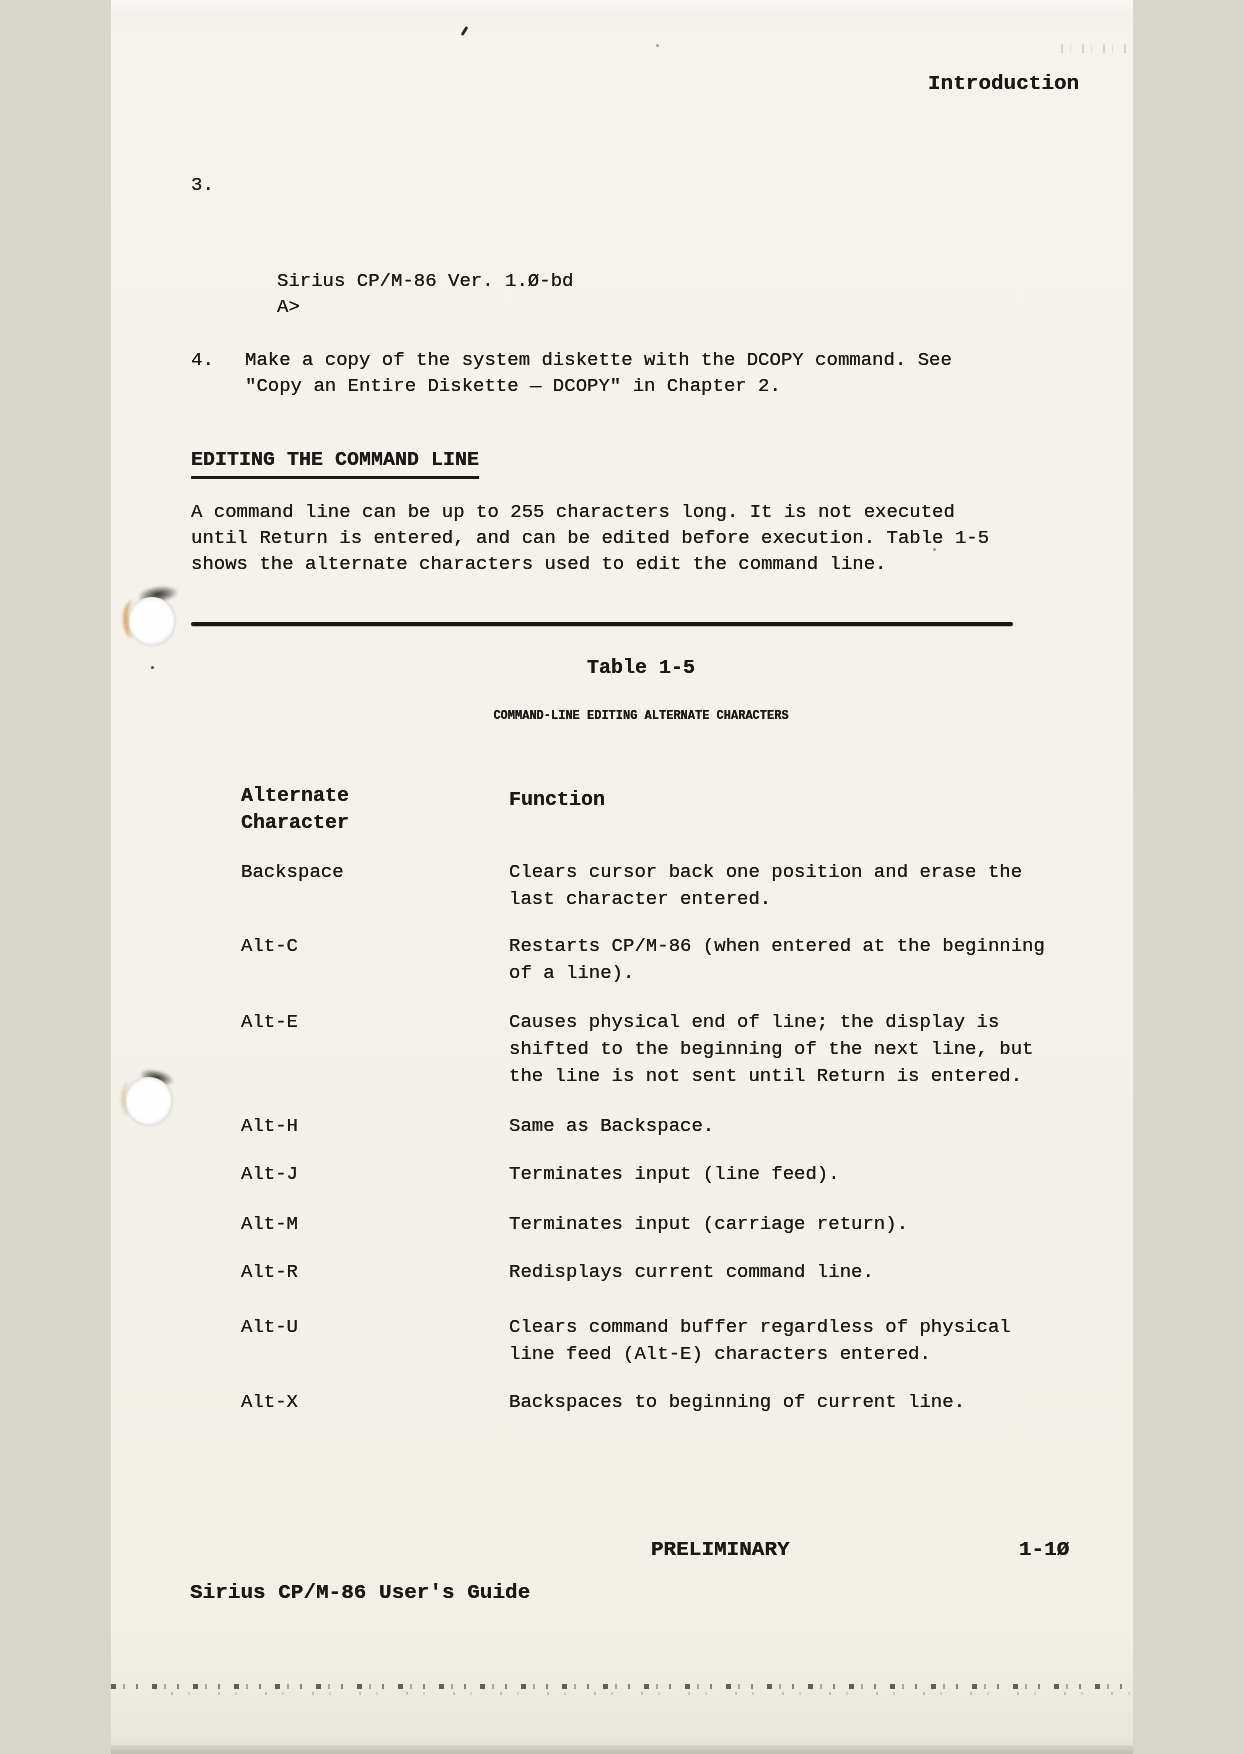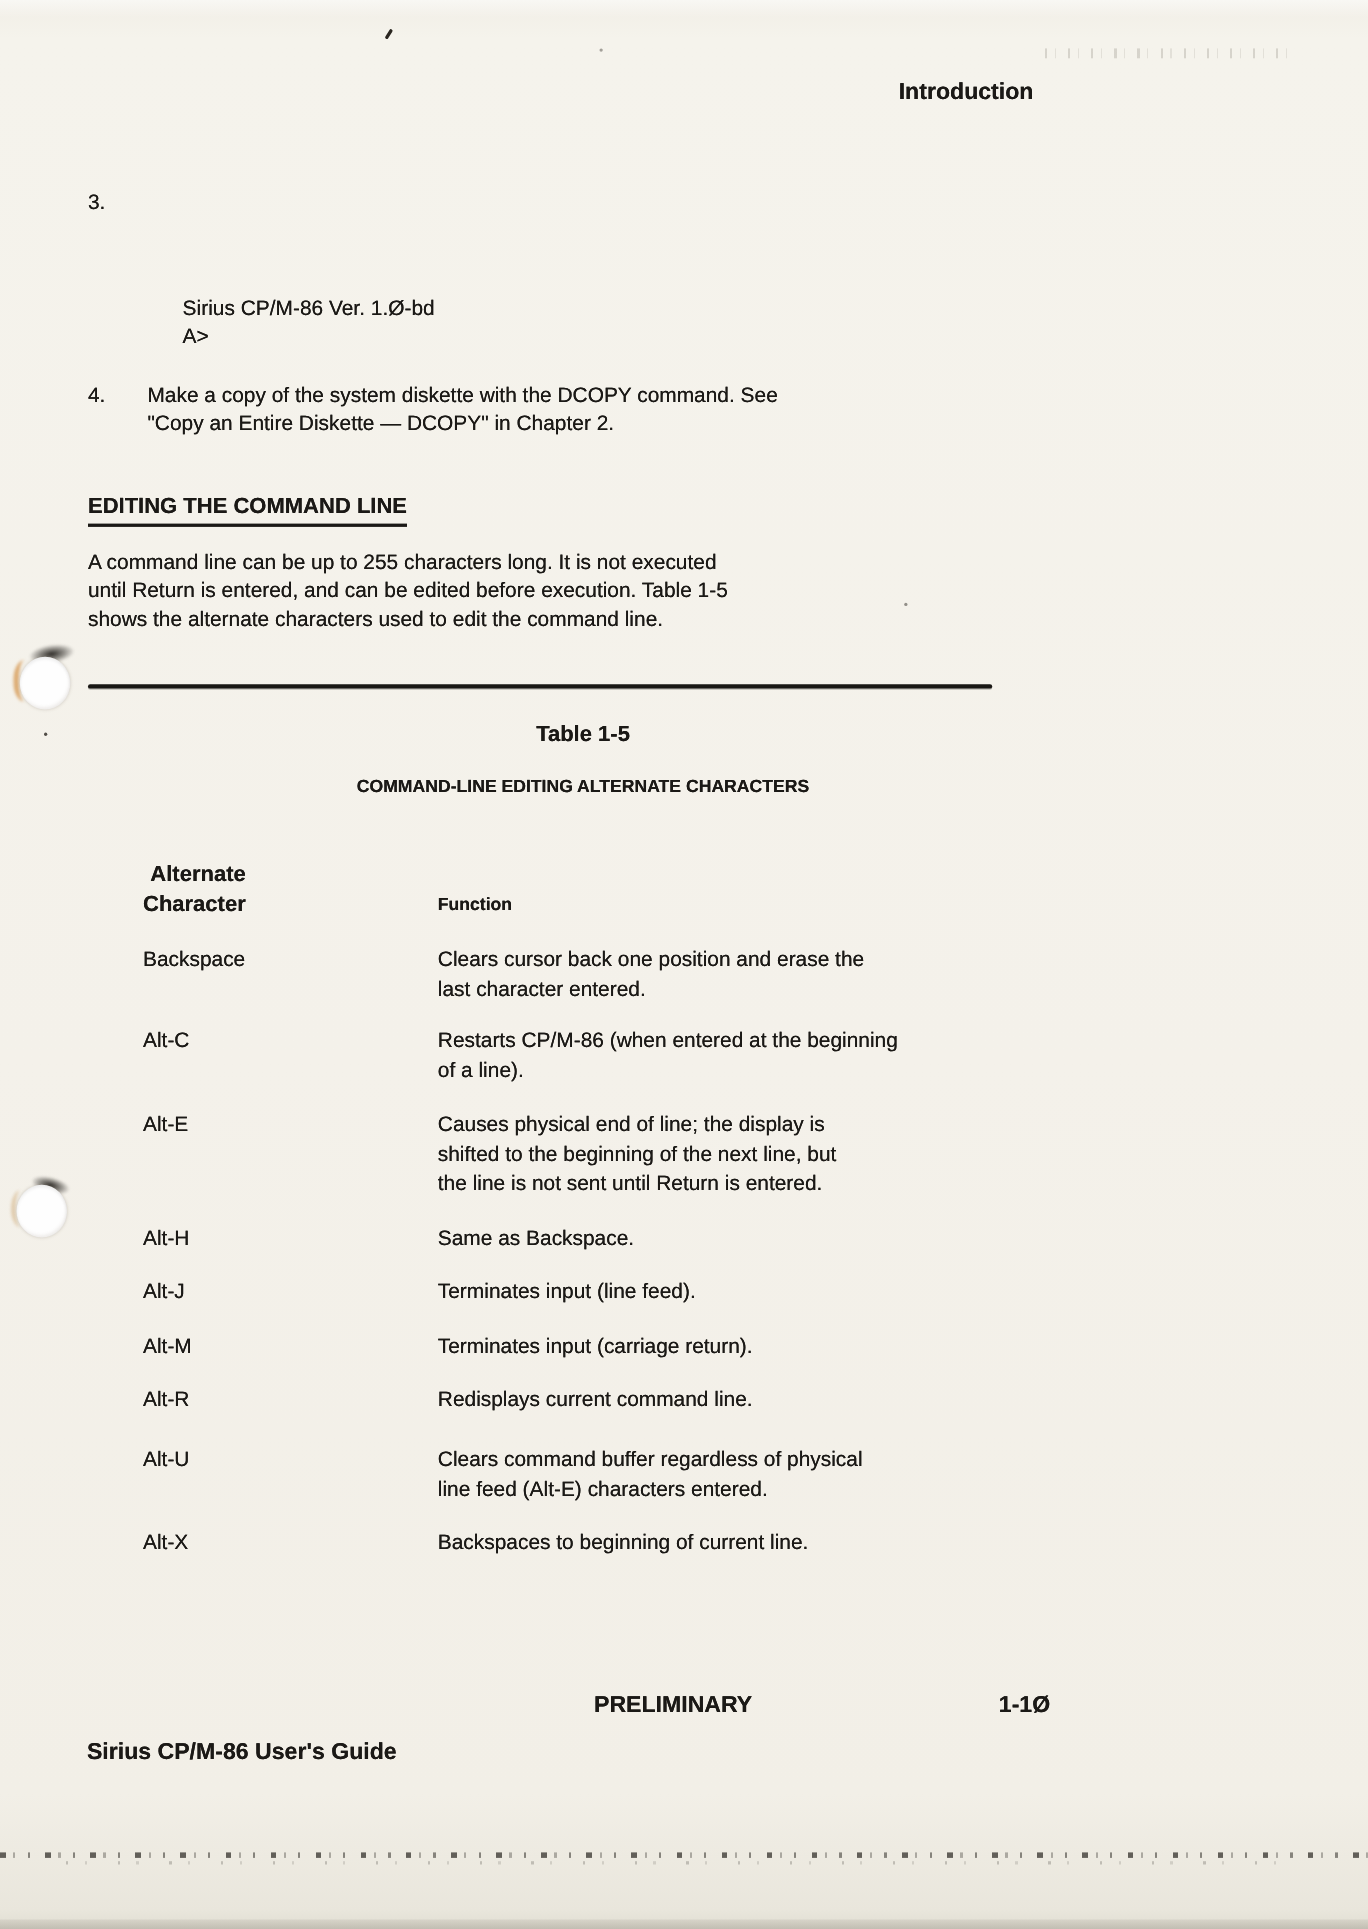--- a/index.html
+++ b/index.html
@@ -1,22 +1,22 @@
 <!DOCTYPE html>
 <html><head>
 <meta charset="utf-8">
 <style>
   html,body{margin:0;padding:0;background:#d8d5cc;}
   .page{
     position:relative;
-    width:1244px;height:1754px;
+    width:1022px;height:1754px;
     margin:0 auto;
     overflow:hidden;
     background:linear-gradient(180deg,#f1eee6 0%,#f5f3ec 2%,#f4f1ea 55%,#f2efe7 93%,#e9e6dc 99%,#e0ddd2 100%);
-    font-family:Liberation Sans, sans-serif;
+    font-family:Liberation Mono, monospace;
     color:#1b1916;
   }
   .page::before{
     content:"";position:absolute;left:0;top:0;width:100%;height:16px;
     background:linear-gradient(180deg,rgba(255,255,255,.55),rgba(255,255,255,0));
     pointer-events:none;
   }
   .txt{position:absolute;white-space:pre-line;font-size:19px;line-height:26px;
        text-shadow:0 0 .6px currentColor;}
   .bold{font-weight:bold;}
@@ -27,25 +27,25 @@
   .code3{left:166px;top:268px;}
   .num4{left:80px;top:347px;}
   .body4{left:134px;top:347px;}
   .sec-heading{left:80px;top:447px;font-size:20px;
                border-bottom:3px solid #1b1916;padding-bottom:3px;}
   .sec-par{left:80px;top:499px;}
   .rule{position:absolute;left:80px;top:622px;width:822px;height:4px;background:#191714;
         border-radius:2px;box-shadow:0 1px 0 rgba(25,23,20,.25);}
   .center-band{position:absolute;left:80px;width:900px;text-align:center;}
   .tbl-title{top:655px;font-size:20px;}
-  .tbl-subtitle{top:703px;font-size:16px;}
+  .tbl-subtitle{top:703px;font-size:12px;}
   .col1{left:130px;text-align:right;}
   .col2{left:398px;}
   .th1{top:782px;font-size:20px;line-height:27px;}
-  .th2{top:809px;font-size:16px;line-height:27px;}
+  .th2{top:786px;font-size:20px;line-height:27px;}
   .row .fn{position:absolute;left:268px;top:0;width:600px;white-space:pre-line;}
   .row{position:absolute;left:130px;width:850px;font-size:19px;line-height:27px;
        text-shadow:0 0 .6px currentColor;}
   .row .ch{position:absolute;left:0;top:0;white-space:pre;}
   .r0{top:859px;} .r1{top:933px;} .r2{top:1009px;} .r3{top:1113px;} .r4{top:1161px;}
   .r5{top:1211px;} .r6{top:1259px;} .r7{top:1314px;} .r8{top:1389px;}
   .footer-left{left:79px;top:1537px;margin-top:43px;}
   .footer-center{left:540px;top:1537px;}
   .footer-right{left:908px;top:1537px;}
   

